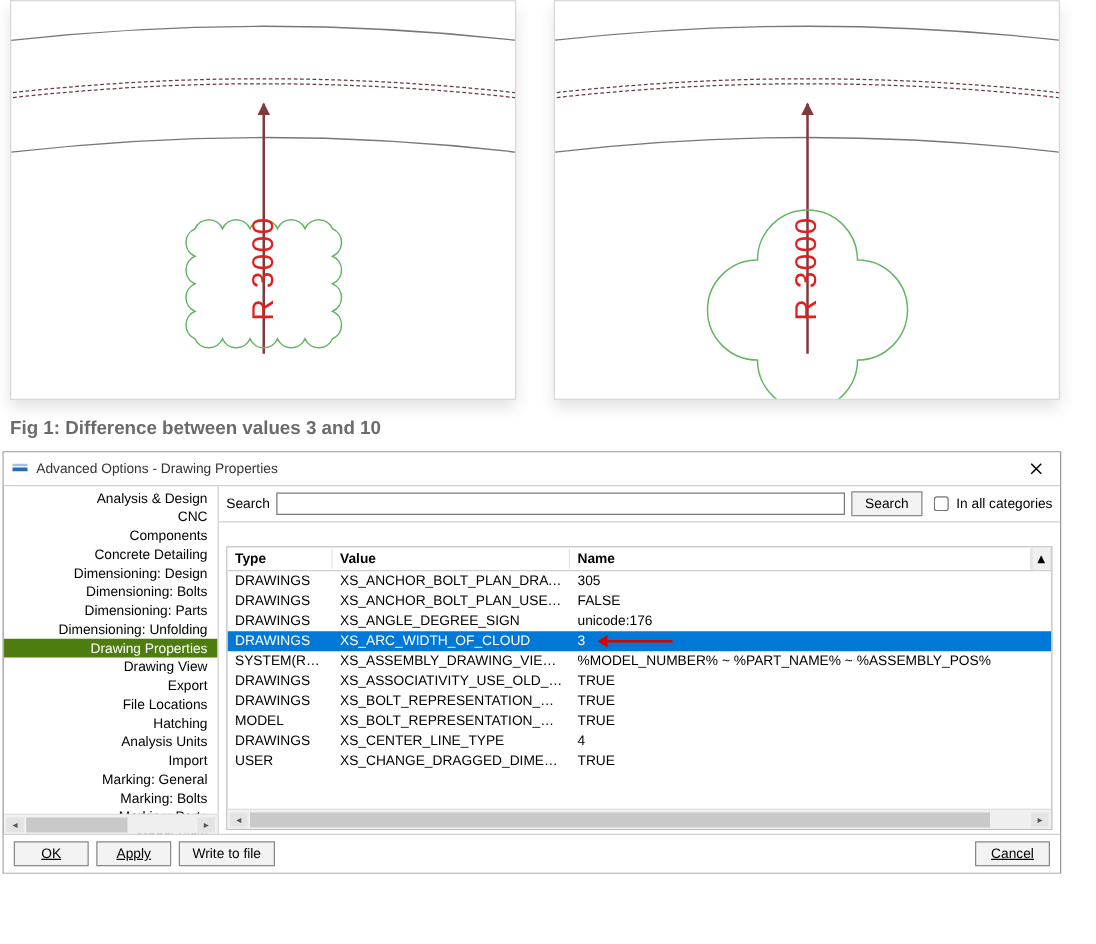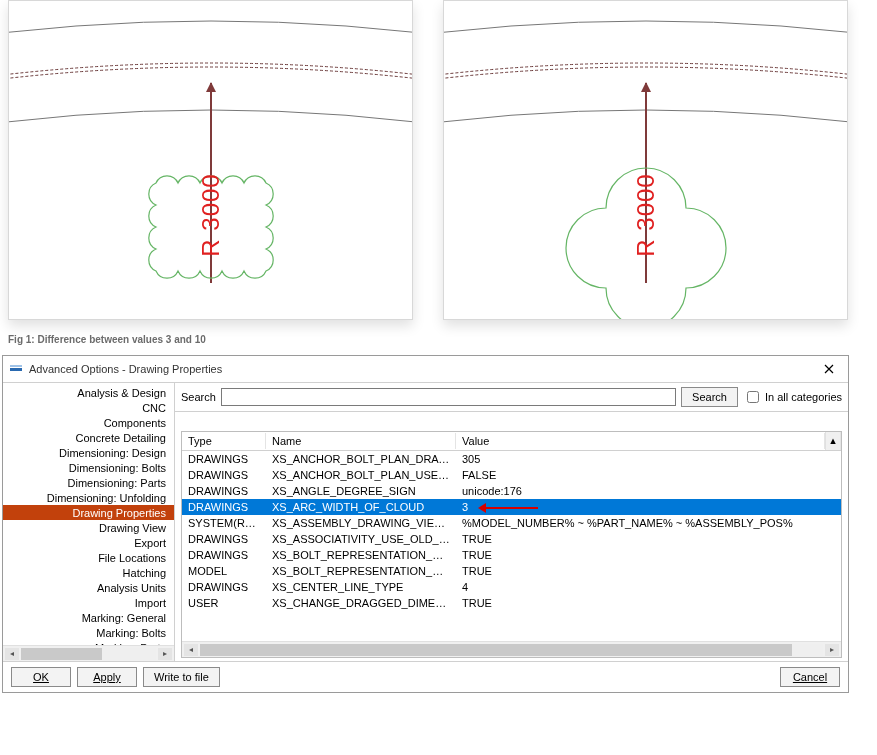--- a/index.html
+++ b/index.html
@@ -66,21 +66,21 @@
     transform: translateX(-50%) rotate(-90deg);
     transform-origin: center;
     color: #e02020;
     font-size: 24px;
     font-weight: 500;
     letter-spacing: 1px;
     white-space: nowrap;
   }
   
   .caption {
-    font-size: 10px;
+    font-size: 15px;
     font-weight: bold;
     color: #6b6b6b;
     padding: 4px 8px 10px;
   }
   
   .dialog {
     width: 847px;
     margin: 0 2px;
     border: 1px solid #9a9a9a;
     background: #fff;
@@ -126,21 +126,21 @@
     min-height: 0;
   }
   .sidebar-list li {
     padding: 1.5px 8px;
     white-space: nowrap;
     cursor: default;
     color: #000;
     text-align: right;
   }
   .sidebar-list li.selected {
-    background: #c2410c;
+    background: #4d7c0f;
     color: #fff;
   }
   .sidebar-hscroll {
     height: 16px;
     border-top: 1px solid #e0e0e0;
     background: #f0f0f0;
     display: flex;
     align-items: center;
     padding: 0 2px;
   }
@@ -192,21 +192,21 @@
     flex-direction: column;
   }
   .table-header, .table-row {
     display: grid;
     grid-template-columns: 84px 190px 1fr 16px;
     align-items: center;
   }
   .table-header {
     background: #fff;
     border-bottom: 1px solid #d0d0d0;
-    font-weight: normal;
+    font-weight: bold;
     color:#000;
   }
   .table-header .cell, .table-row .cell {
     padding: 2px 6px;
     white-space: nowrap;
     overflow: hidden;
     text-overflow: ellipsis;
   }
   .table-header .cell { border-right: 1px solid #e4e4e4; }
   .table-body {
@@ -372,22 +372,22 @@
         <button class="btn">Search</button>
         <label class="chk">
           <input type="checkbox" style="">
           <span>In all categories</span>
         </label>
       </div>
 
       <div class="table-wrap">
         <div class="table-header">
           <div class="cell">Type</div>
+          <div class="cell">Value</div>
           <div class="cell">Name</div>
-          <div class="cell">Value</div>
           <div class="cell vtrack" style="height:18px;">▴</div>
         </div>
         <div class="table-body" id="table-body">
             <div class="table-row">
               <div class="cell">DRAWINGS</div>
               <div class="cell">XS_ANCHOR_BOLT_PLAN_DRAWING_TOLER...</div>
               <div class="cell">305</div>
               <div class="cell"></div>
             </div>
             <div class="table-row">

